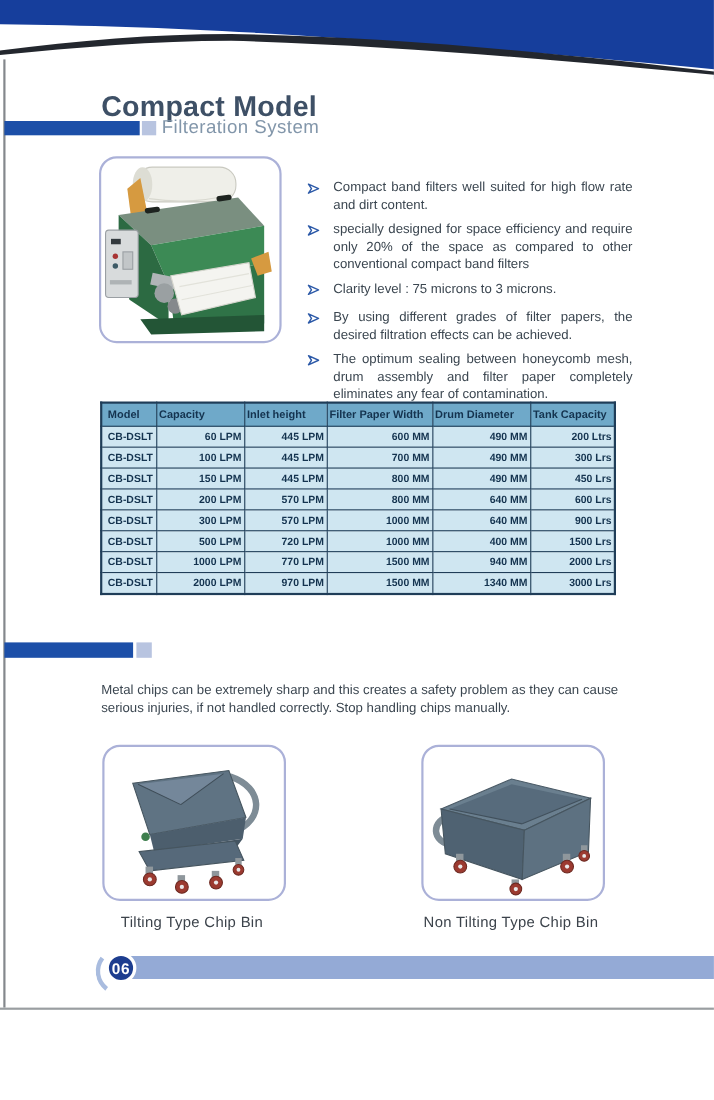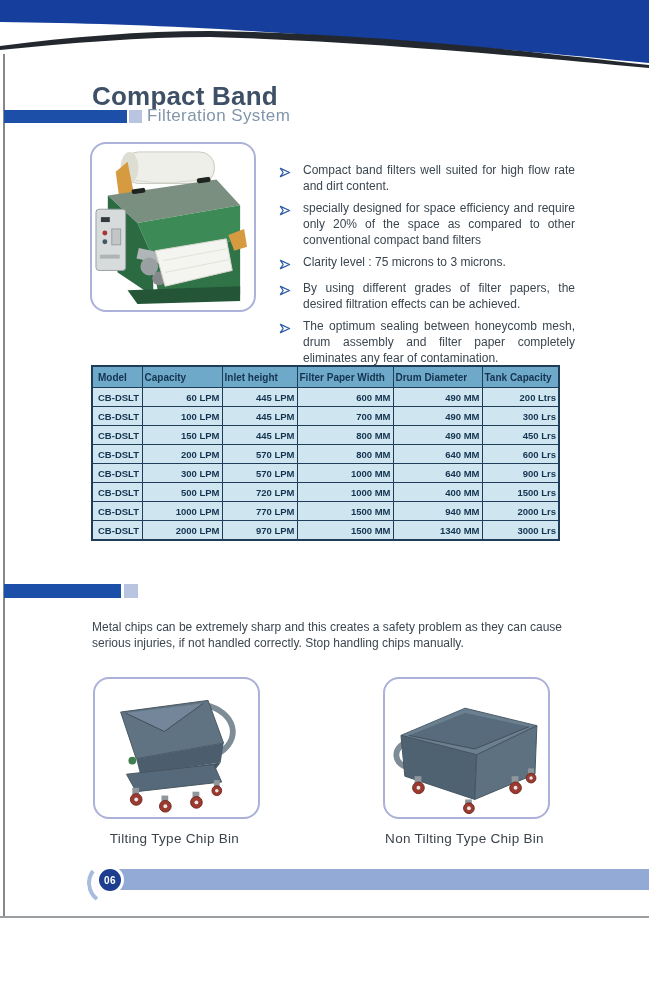--- a/index.html
+++ b/index.html
@@ -64,36 +64,36 @@
     color:#3c434b;letter-spacing:.3px;}
   .caption-left{left:86px;}
   .caption-right{left:376px;}
 
   .footer-bar{position:absolute;left:107px;top:869px;width:542px;height:21px;background:var(--footer-bar);
     border-radius:3px 0 0 3px;z-index:1;}
   .badge-crescent{position:absolute;left:87px;top:861px;width:36px;height:36px;border-radius:50%;
     border:4px solid transparent;border-left-color:#a9bcdf;transform:rotate(-8deg);z-index:2;}
   .badge{position:absolute;left:96px;top:866px;width:22px;height:22px;background:var(--badge-bg);
     border:3px solid #fff;border-radius:50%;display:flex;align-items:center;justify-content:center;z-index:3;}
-  .badge span{color:#fff;font-size:10px;font-weight:700;letter-spacing:.5px;}
+  .badge span{color:#fff;font-size:14px;font-weight:700;letter-spacing:.5px;}
 </style>
 </head>
 <body>
 
 <div class="page">
 
   <svg class="header-wave" width="649" height="90" viewBox="0 0 649 90">
     <rect class="band" x="0" y="0" width="649" height="72"></rect>
     <path class="wave-white" d="M0,22 C80,23 150,25 235,30 C400,40 540,52 649,63 L649,90 L0,90 Z"></path>
     <path class="swoosh" d="M0,46 C70,37 140,31 210,31 C360,33 520,50 649,65 L649,68 C520,56 360,41 210,37 C140,37 70,43 0,50 Z"></path>
   </svg>
 
   <div class="left-rule"></div>
 
-  <div class="cb-title">Compact Band</div>
+  <div class="cb-title">Compact Model</div>
   <div class="cb-bar"></div>
   <div class="cb-sq"></div>
   <div class="cb-sub">Filteration System</div>
 
   <div class="img-box machine-box">
     <svg width="158" height="162" viewBox="0 0 160 164">
       <rect x="30" y="6" width="92" height="32" rx="15" fill="#efefe9" stroke="#c9c9c0"></rect>
       <ellipse cx="36" cy="22" rx="9" ry="16" fill="#ddddd4"></ellipse>
       <path d="M42,35 Q82,41 118,31" stroke="#d8d8cf" fill="none"></path>
       <polygon points="22,26 34,16 40,46 26,56" fill="#d69a40"></polygon>

